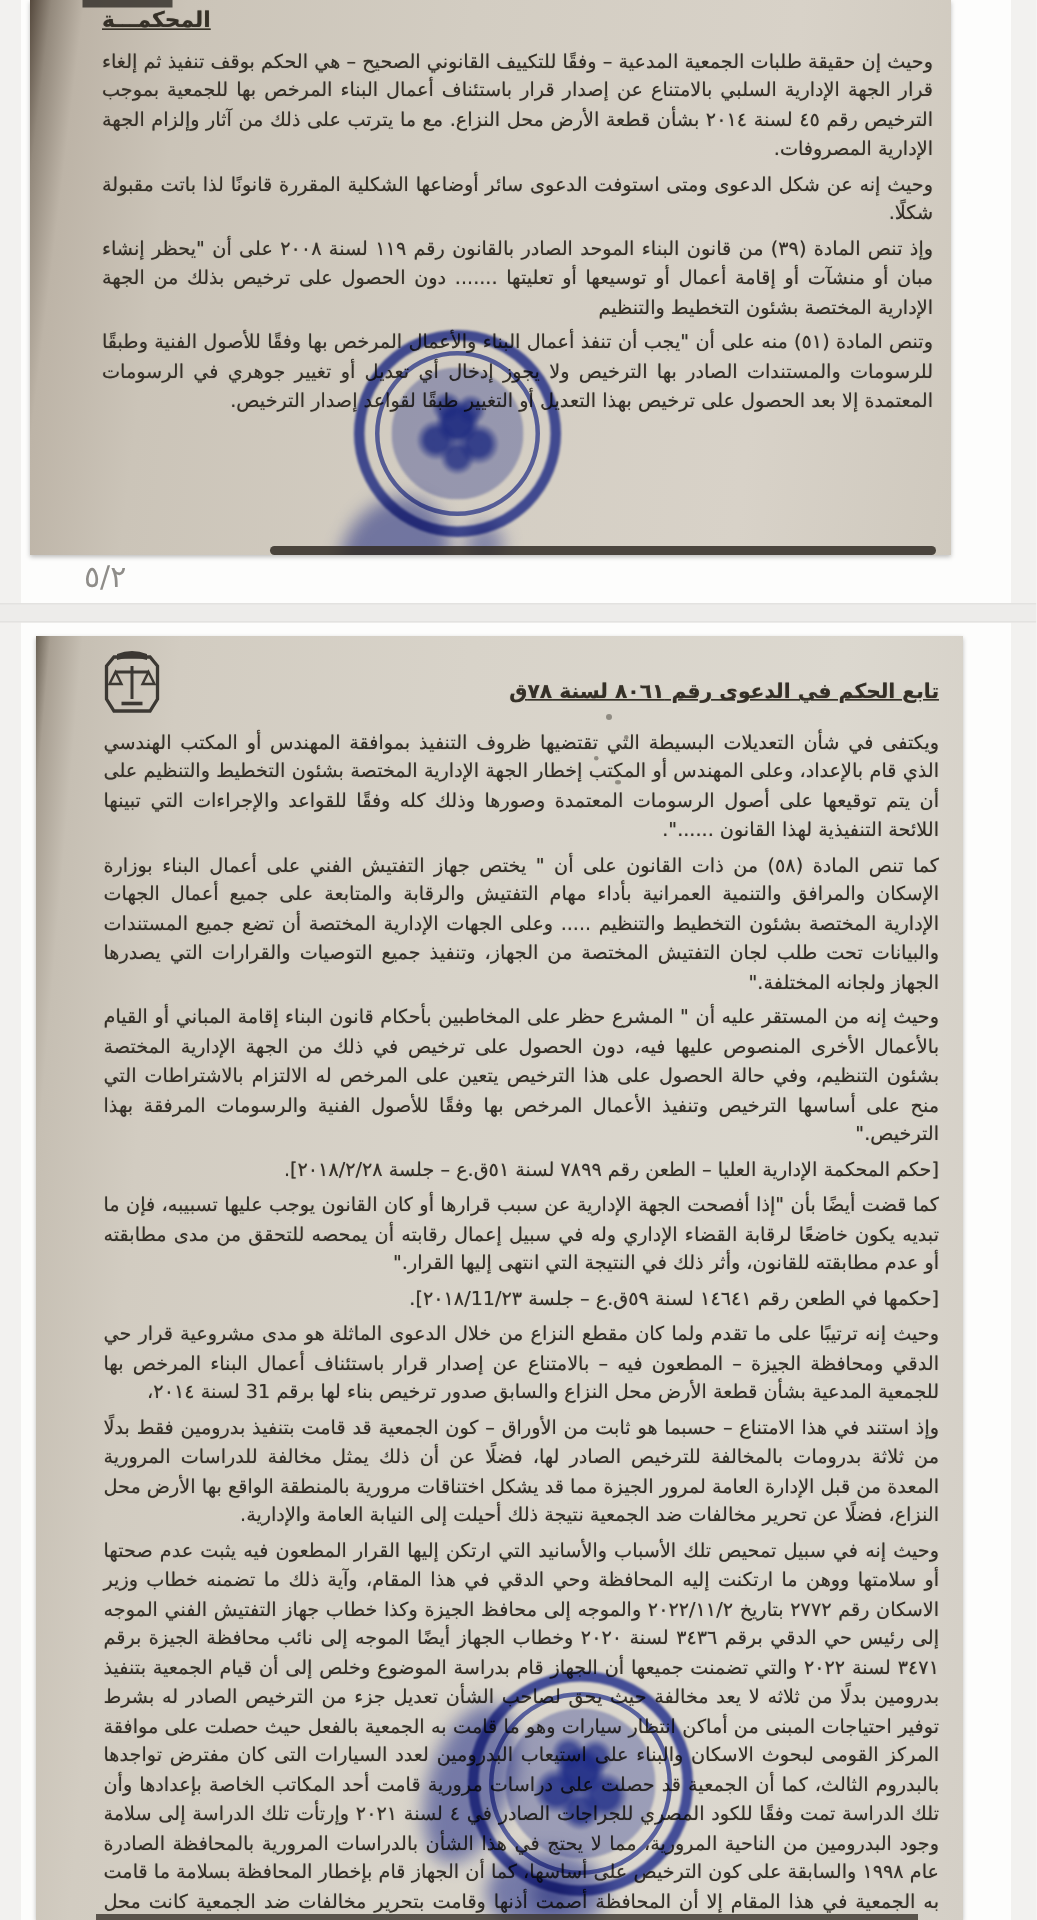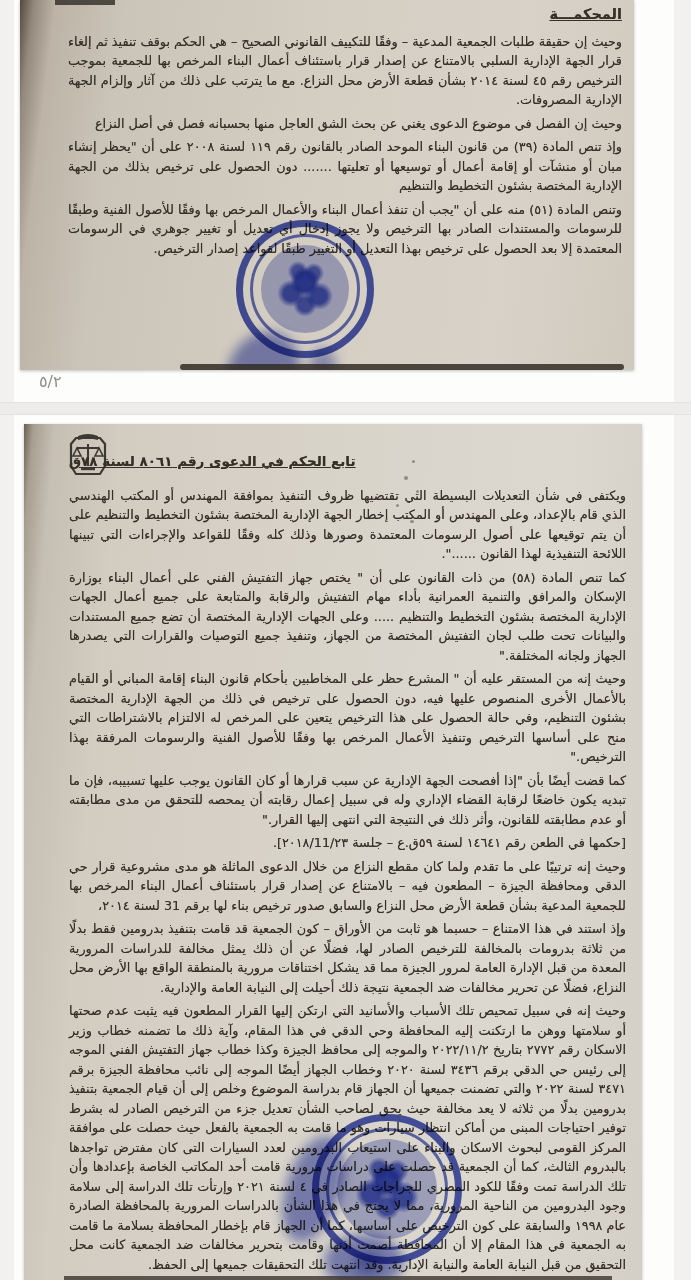--- a/index.html
+++ b/index.html
@@ -20,24 +20,24 @@
   .edge-top    { position:absolute; top:0; left:35px; width:60px; height:5px; background:#2e2a25; opacity:.8; }
   .edge-bottom { position:absolute; bottom:0; left:160px; right:10px; height:6px; background:#332d26; opacity:.85; border-radius:3px; }
   .edge-bottom-2 { position:absolute; bottom:0; left:40px; right:30px; height:4px; background:#3b352d; opacity:.8; }
 
   
   .doc-text { position:absolute; direction:rtl; text-align:justify; color:#353027;
               font-size:12.8px; line-height:19.5px; text-shadow:0 0 .5px rgba(40,35,25,.55); }
   .sheet-1 .doc-text { top:5px; right:12px; left:48px; }
   .sheet-2 .doc-text { top:28px; right:16px; left:45px; }
   .para { margin-bottom:4px; }
-  .para.center-title { text-align:right; font-weight:bold; font-size:14.5px;
+  .para.center-title { text-align:left; font-weight:bold; font-size:14.5px;
                        text-decoration:underline; margin-bottom:7px; }
   .p2-header { font-weight:bold; font-size:13.5px; text-decoration:underline;
-               margin-bottom:14px; text-align:left; }
+               margin-bottom:14px; text-align:right; }
 
   
   .emblem { position:absolute; left:44px; top:8px; width:40px; height:46px; opacity:.85; }
 
   
   .speck { position:absolute; background:#6f6b63; border-radius:50%; opacity:.7; }
 
   
   .stamp { position:absolute; border-radius:50%; mix-blend-mode:multiply; }
   .stamp .ring-outer { position:absolute; inset:0; border:7px solid rgba(39,55,172,.82); border-radius:50%; filter:blur(.6px); }
@@ -47,37 +47,37 @@
       radial-gradient(circle at 50% 42%, rgba(35,52,168,.9) 0 14%, transparent 22%),
       radial-gradient(circle at 34% 55%, rgba(35,52,168,.8) 0 10%, transparent 18%),
       radial-gradient(circle at 66% 58%, rgba(35,52,168,.8) 0 10%, transparent 18%),
       radial-gradient(circle at 50% 68%, rgba(35,52,168,.75) 0 9%, transparent 16%),
       radial-gradient(circle at 42% 30%, rgba(35,52,168,.7) 0 7%, transparent 13%),
       radial-gradient(circle at 60% 32%, rgba(35,52,168,.7) 0 7%, transparent 13%),
       radial-gradient(circle at 50% 50%, rgba(45,62,178,.35) 0 70%, rgba(45,62,178,.15) 85%, transparent 100%);
   }
   .smudge { position:absolute; background:rgba(40,57,173,.55); border-radius:50%; filter:blur(6px); mix-blend-mode:multiply; }
 
-  .page-label { position:absolute; left:39px; top:372px; color:#8f8d89; font-size:16px; direction:rtl; }
+  .page-label { position:absolute; left:56px; top:372px; color:#8f8d89; font-size:20px; direction:rtl; }
 
   .divider { position:absolute; left:0; top:402px; width:691px; height:13px; background:#edecea;
              border-top:1px solid #e3e2e0; border-bottom:1px solid #e3e2e0; }
 </style>
 </head>
 <body>
 
 <div class="viewport">
 
   <div class="sheet sheet-1">
     <div class="edge-top"></div>
     <div class="doc-text">
       <div class="para center-title">المحكمـــة</div>
       <div>
           <div class="para">وحيث إن حقيقة طلبات الجمعية المدعية – وفقًا للتكييف القانوني الصحيح – هي الحكم بوقف تنفيذ ثم إلغاء قرار الجهة الإدارية السلبي بالامتناع عن إصدار قرار باستئناف أعمال البناء المرخص بها للجمعية بموجب الترخيص رقم ٤٥ لسنة ٢٠١٤ بشأن قطعة الأرض محل النزاع. مع ما يترتب على ذلك من آثار وإلزام الجهة الإدارية المصروفات.</div>
-          <div class="para">وحيث إن الفصل في موضوع الدعوى يغني عن بحث الشق العاجل منها بحسبانه فصل في أصل النزاع</div>
+          <div class="para">وحيث إنه عن شكل الدعوى ومتى استوفت الدعوى سائر أوضاعها الشكلية المقررة قانونًا لذا باتت مقبولة شكلًا.</div>
           <div class="para">وإذ تنص المادة (٣٩) من قانون البناء الموحد الصادر بالقانون رقم ١١٩ لسنة ٢٠٠٨ على أن "يحظر إنشاء مبان أو منشآت أو إقامة أعمال أو توسيعها أو تعليتها ....... دون الحصول على ترخيص بذلك من الجهة الإدارية المختصة بشئون التخطيط والتنظيم</div>
           <div class="para">وتنص المادة (٥١) منه على أن "يجب أن تنفذ أعمال البناء والأعمال المرخص بها وفقًا للأصول الفنية وطبقًا للرسومات والمستندات الصادر بها الترخيص ولا يجوز إدخال أي تعديل أو تغيير جوهري في الرسومات المعتمدة إلا بعد الحصول على ترخيص بهذا التعديل أو التغيير طبقًا لقواعد إصدار الترخيص.</div>
         </div>
     </div>
 
     <div class="stamp" style="left:216px; top:220px; width:138px; height:138px;">
       <div class="ring-outer"></div>
       <div class="ring-inner"></div>
       <div class="core"></div>
     </div>
@@ -106,20 +106,21 @@
     <div class="speck" style="left:392px; top:66px;  width:3px; height:3px;"></div>
     <div class="speck" style="left:372px; top:80px;  width:3px; height:3px;"></div>
     <div class="speck" style="left:386px; top:96px;  width:4px; height:3px;"></div>
 
     <div class="doc-text">
       <div class="p2-header">تابع الحكم في الدعوى رقم ٨٠٦١ لسنة ٧٨ق</div>
       <div>
           <div class="para">ويكتفى في شأن التعديلات البسيطة التي تقتضيها ظروف التنفيذ بموافقة المهندس أو المكتب الهندسي الذي قام بالإعداد، وعلى المهندس أو المكتب إخطار الجهة الإدارية المختصة بشئون التخطيط والتنظيم على أن يتم توقيعها على أصول الرسومات المعتمدة وصورها وذلك كله وفقًا للقواعد والإجراءات التي تبينها اللائحة التنفيذية لهذا القانون ......".</div>
           <div class="para">كما تنص المادة (٥٨) من ذات القانون على أن " يختص جهاز التفتيش الفني على أعمال البناء بوزارة الإسكان والمرافق والتنمية العمرانية بأداء مهام التفتيش والرقابة والمتابعة على جميع أعمال الجهات الإدارية المختصة بشئون التخطيط والتنظيم ..... وعلى الجهات الإدارية المختصة أن تضع جميع المستندات والبيانات تحت طلب لجان التفتيش المختصة من الجهاز، وتنفيذ جميع التوصيات والقرارات التي يصدرها الجهاز ولجانه المختلفة."</div>
           <div class="para">وحيث إنه من المستقر عليه أن " المشرع حظر على المخاطبين بأحكام قانون البناء إقامة المباني أو القيام بالأعمال الأخرى المنصوص عليها فيه، دون الحصول على ترخيص في ذلك من الجهة الإدارية المختصة بشئون التنظيم، وفي حالة الحصول على هذا الترخيص يتعين على المرخص له الالتزام بالاشتراطات التي منح على أساسها الترخيص وتنفيذ الأعمال المرخص بها وفقًا للأصول الفنية والرسومات المرفقة بهذا الترخيص."</div>
+          <div class="para">[حكم المحكمة الإدارية العليا – الطعن رقم ٧٨٩٩ لسنة ٥١ق.ع – جلسة ٢٠١٨/٢/٢٨].</div>
           <div class="para">كما قضت أيضًا بأن "إذا أفصحت الجهة الإدارية عن سبب قرارها أو كان القانون يوجب عليها تسبيبه، فإن ما تبديه يكون خاضعًا لرقابة القضاء الإداري وله في سبيل إعمال رقابته أن يمحصه للتحقق من مدى مطابقته أو عدم مطابقته للقانون، وأثر ذلك في النتيجة التي انتهى إليها القرار."</div>
           <div class="para">[حكمها في الطعن رقم ١٤٦٤١ لسنة ٥٩ق.ع – جلسة ٢٠١٨/11/٢٣].</div>
           <div class="para">وحيث إنه ترتيبًا على ما تقدم ولما كان مقطع النزاع من خلال الدعوى الماثلة هو مدى مشروعية قرار حي الدقي ومحافظة الجيزة – المطعون فيه – بالامتناع عن إصدار قرار باستئناف أعمال البناء المرخص بها للجمعية المدعية بشأن قطعة الأرض محل النزاع والسابق صدور ترخيص بناء لها برقم 31 لسنة ٢٠١٤،</div>
           <div class="para">وإذ استند في هذا الامتناع – حسبما هو ثابت من الأوراق – كون الجمعية قد قامت بتنفيذ بدرومين فقط بدلًا من ثلاثة بدرومات بالمخالفة للترخيص الصادر لها، فضلًا عن أن ذلك يمثل مخالفة للدراسات المرورية المعدة من قبل الإدارة العامة لمرور الجيزة مما قد يشكل اختناقات مرورية بالمنطقة الواقع بها الأرض محل النزاع، فضلًا عن تحرير مخالفات ضد الجمعية نتيجة ذلك أحيلت إلى النيابة العامة والإدارية.</div>
           <div class="para">وحيث إنه في سبيل تمحيص تلك الأسباب والأسانيد التي ارتكن إليها القرار المطعون فيه يثبت عدم صحتها أو سلامتها ووهن ما ارتكنت إليه المحافظة وحي الدقي في هذا المقام، وآية ذلك ما تضمنه خطاب وزير الاسكان رقم ٢٧٧٢ بتاريخ ٢٠٢٢/١١/٢ والموجه إلى محافظ الجيزة وكذا خطاب جهاز التفتيش الفني الموجه إلى رئيس حي الدقي برقم ٣٤٣٦ لسنة ٢٠٢٠ وخطاب الجهاز أيضًا الموجه إلى نائب محافظة الجيزة برقم ٣٤٧١ لسنة ٢٠٢٢ والتي تضمنت جميعها أن الجهاز قام بدراسة الموضوع وخلص إلى أن قيام الجمعية بتنفيذ بدرومين بدلًا من ثلاثه لا يعد مخالفة حيث يحق لصاحب الشأن تعديل جزء من الترخيص الصادر له بشرط توفير احتياجات المبنى من أماكن انتظار سيارات وهو ما قامت به الجمعية بالفعل حيث حصلت على موافقة المركز القومى لبحوث الاسكان والبناء على استيعاب البدرومين لعدد السيارات التى كان مفترض تواجدها بالبدروم الثالث، كما أن الجمعية قد حصلت على دراسات مرورية قامت أحد المكاتب الخاصة بإعدادها وأن تلك الدراسة تمت وفقًا للكود المصري للجراجات الصادر في ٤ لسنة ٢٠٢١ وإرتأت تلك الدراسة إلى سلامة وجود البدرومين من الناحية المرورية، مما لا يحتج في هذا الشأن بالدراسات المرورية بالمحافظة الصادرة عام ١٩٩٨ والسابقة على كون الترخيص على أساسها، كما أن الجهاز قام بإخطار المحافظة بسلامة ما قامت به الجمعية في هذا المقام إلا أن المحافظة أصمت أذنها وقامت بتحرير مخالفات ضد الجمعية كانت محل التحقيق من قبل النيابة العامة والنيابة الإدارية. وقد انتهت تلك التحقيقات جميعها إلى الحفظ.</div>
         </div>
     </div>
 
     <div class="stamp" style="left:288px; top:690px; width:150px; height:150px;">
       <div class="ring-outer"></div>

